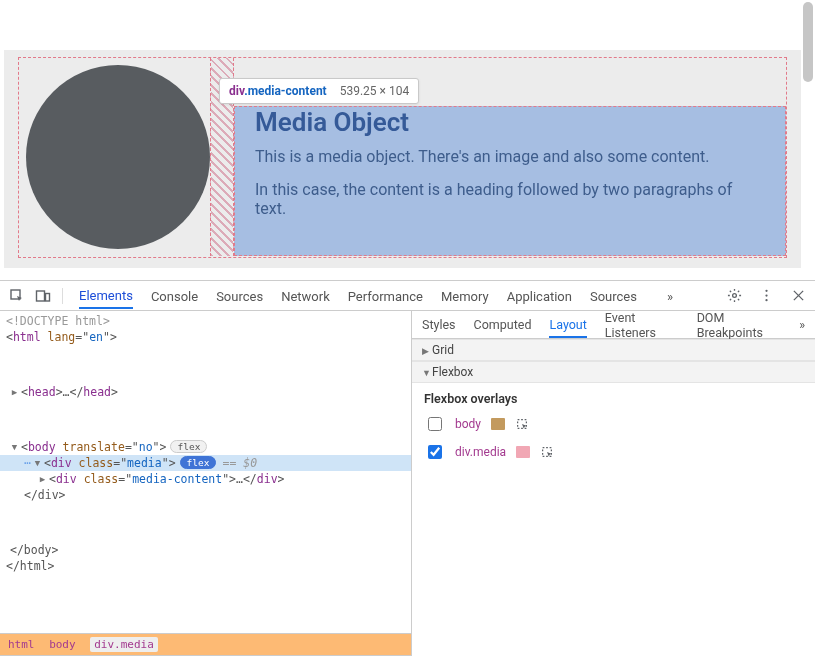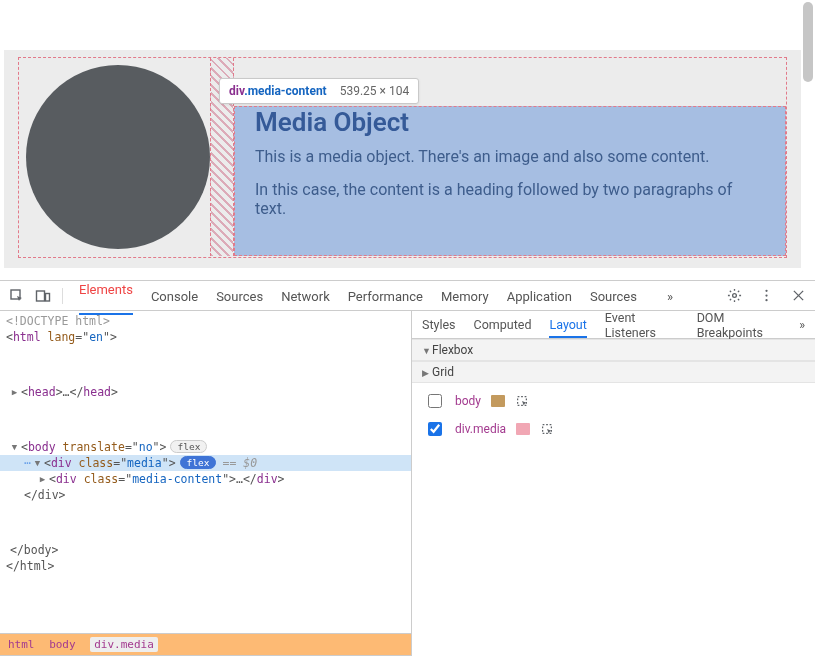--- a/index.html
+++ b/index.html
@@ -26,21 +26,21 @@
   .tooltip .cls { color: #1565c0; font-weight: 700; }
   .tooltip .dims { color: #666; margin-left: 10px; }
 
   
   .devtools { flex: 1; display: flex; flex-direction: column; border-top: 1px solid #ccc; }
   .toolbar { display: flex; align-items: center; height: 30px; border-bottom: 1px solid #ccc; padding: 0 6px; gap: 4px; position: relative; }
   .toolbar .icon-btn { width: 22px; height: 22px; display: flex; align-items: center; justify-content: center; border-radius: 3px; cursor: pointer; }
   .toolbar .sep { width: 1px; height: 16px; background: #ddd; margin: 0 4px; }
   .tabs { display: flex; align-items: center; gap: 18px; margin-left: 8px; font-size: 13px; color: #555; }
   .tab { padding: 6px 0 5px 0; cursor: pointer; }
-  .tab.active { color: #ef4444; border-bottom: 2px solid #1a73e8; padding-bottom: 16px; }
+  .tab.active { color: #1d4ed8; border-bottom: 2px solid #1a73e8; padding-bottom: 4px; }
   .toolbar .more { margin-left: 12px; }
   .toolbar .right { margin-left: auto; display: flex; align-items: center; gap: 10px; }
 
   
   .panels { flex: 1; display: flex; min-height: 0; }
 
   
   .elements-tree { width: 412px; border-right: 1px solid #ccc; display: flex; flex-direction: column; font-family: Menlo, Consolas, monospace; font-size: 11.5px; color: #555; }
   .tree-body { flex: 1; overflow: auto; padding-top: 2px; }
   .node { white-space: nowrap; padding: 1px 0 1px 6px; cursor: default; }
@@ -175,23 +175,24 @@
 
     <div class="sidebar">
       <div class="side-tabs">
         <span class="stab">Styles</span>
         <span class="stab">Computed</span>
         <span class="stab active">Layout</span>
         <span class="stab">Event Listeners</span>
         <span class="stab">DOM Breakpoints</span>
         <span class="stab more">»</span>
       </div>
+      <div class="section-head"><span class="tri">▶</span><span>Grid</span></div>
       <div class="section-head"><span class="tri">▼</span><span>Flexbox</span></div>
-      <div class="section-head"><span class="tri">▶</span><span>Grid</span></div>
       <div class="section-body">
+        <div class="sec-title">Flexbox overlays</div>
         <div class="fb-row">
           <input type="checkbox" style="">
           <span class="sel">body</span>
           <span class="swatch body"></span>
           <svg class="target-icon" viewBox="0 0 16 16">
               <rect x="3" y="3" width="10" height="10" class="stroke6" stroke-dasharray="2 2"></rect>
               <path d="M8 8 l5 2 -2 1 -1 2 z" fill="#5f6368"></path>
             </svg>
         </div>
         <div class="fb-row">

